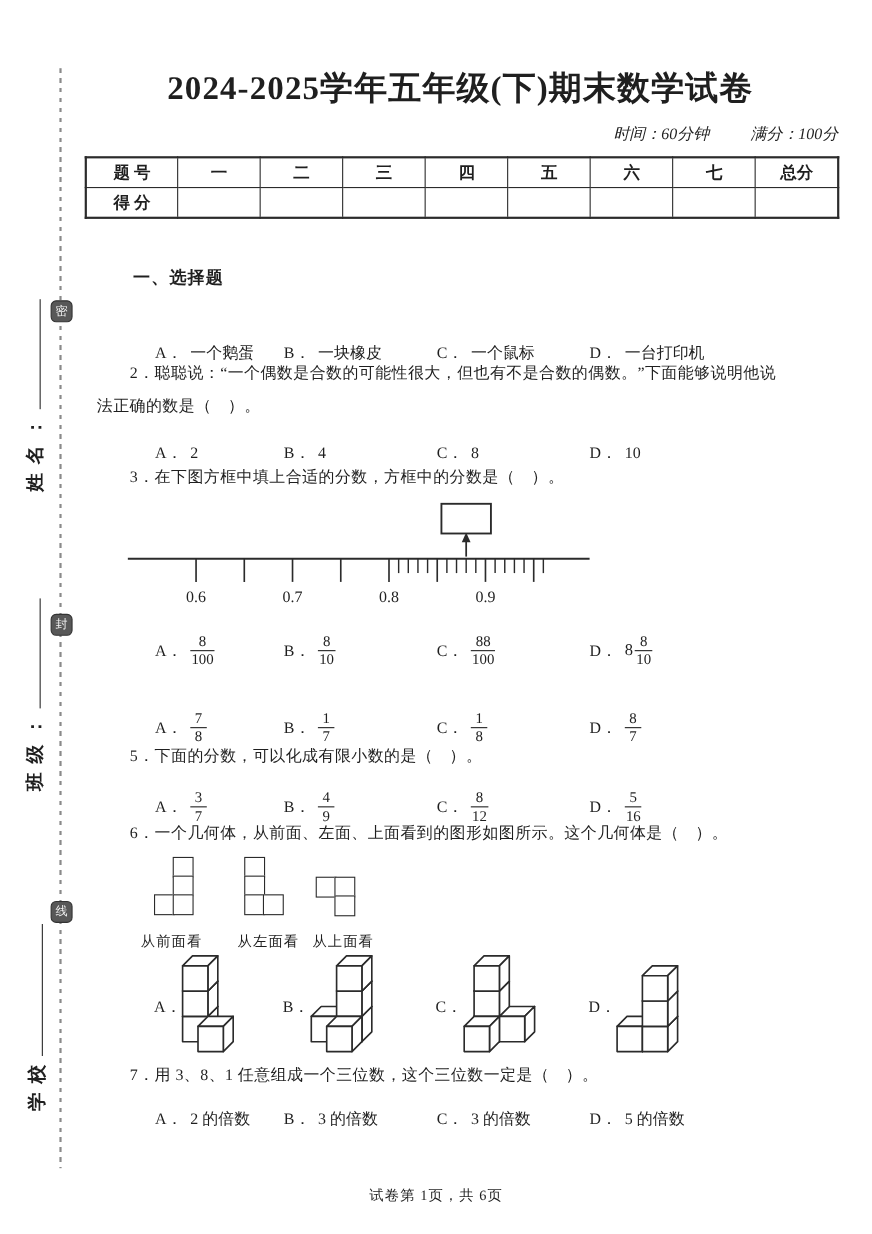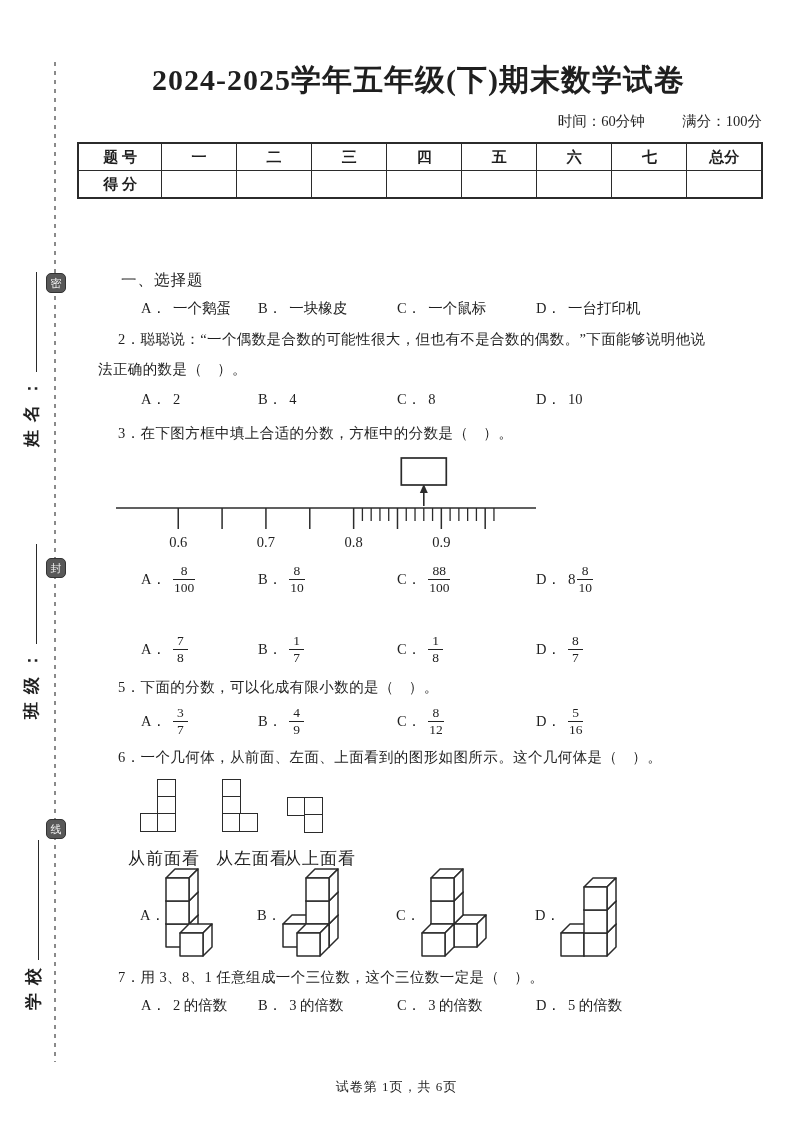--- a/index.html
+++ b/index.html
@@ -13,46 +13,46 @@
         border:1px solid #333;border-radius:5px;font-size:11px;line-height:18px;text-align:center;}
   .seal.s1{top:273px}.seal.s2{top:558px}.seal.s3{top:819px}
   .vfield{position:absolute;left:20px;transform:rotate(-90deg);transform-origin:0 0;
           white-space:nowrap;font-size:17px;font-weight:bold;letter-spacing:8px;}
   .vf1{top:447px}.vf2{top:719px}.vf3{top:1010px;left:22px}
   .uline{display:inline-block;height:3px;border-bottom:1.7px solid #2a2a2a;vertical-align:baseline;}
   .vf1 .uline{width:100px}.vf2 .uline{width:100px}.vf3 .uline{width:120px}
 
   .title{position:absolute;left:75px;top:60px;width:687px;text-align:center;
          font-size:30px;font-weight:bold;letter-spacing:1px;}
-  .meta{position:absolute;right:31px;top:112px;font-size:14.5px;}
+  .meta{position:absolute;right:31px;top:112px;font-size:14.5px;font-style:italic;}
   .meta span{margin-left:34px;}
 
   table.score{position:absolute;left:77px;top:142px;width:686px;border-collapse:collapse;
               table-layout:fixed;font-size:15px;font-weight:600;border:2.2px solid #2b2b2b;}
   table.score td{border:1.4px solid #2b2b2b;height:26px;text-align:center;padding:0;}
   table.score td.first{width:82px;}
 
-  .heading{position:absolute;left:121px;top:242px;font-size:15.5px;font-weight:normal;letter-spacing:1px;margin-top:28px;}
+  .heading{position:absolute;left:121px;top:242px;font-size:15.5px;font-weight:bold;letter-spacing:1px;}
   .qt{position:absolute;font-size:14.5px;letter-spacing:0.4px;white-space:nowrap;}
   .row{position:absolute;left:0;width:793px;height:24px;}
-  .opt{position:absolute;white-space:nowrap;font-size:14.5px;}
+  .opt{position:absolute;white-space:nowrap;font-size:14.5px;margin-top:12px;}
   .c1{left:141px}.c2{left:258px}.c3{left:397px}.c4{left:536px}
   .opt-label{margin-right:7px;}
   .frow{height:46px;}
   .frow .opt{display:flex;align-items:center;height:46px;}
   .frac{display:inline-block;text-align:center;font-size:13.5px;line-height:1.15;}
   .fnum{display:block;border-bottom:1.4px solid #222;padding:0 4px;}
   .fden{display:block;padding:0 1px;}
   .whole{font-size:15px;margin-right:2px;}
 
   .nlwrap{position:absolute;left:116px;top:450px;}
   .gridview{position:absolute;}
   .gcell{position:absolute;width:18.5px;height:18.5px;border:1.6px solid #2b2b2b;
          box-sizing:border-box;background:#fff;}
-  .viewlabel{position:absolute;font-size:17px;letter-spacing:1px;top:847px;}
+  .viewlabel{position:absolute;font-size:13px;letter-spacing:1px;top:847px;}
   .vl1{left:128px}.vl2{left:216px}.vl3{left:284px}
   .gv1{left:140px;top:779px}.gv2{left:222px;top:779px}.gv3{left:287px;top:797px}
 
   .cubeopt{position:absolute;top:872px;width:120px;height:86px;}
   .cb1{left:138px}.cb2{left:255px}.cb3{left:394px}.cb4{left:533px}
   .cubeopt .opt-label{position:absolute;left:2px;top:34px;font-size:14.5px;}
   .cubebox{position:absolute;left:26px;bottom:0;}
   svg{display:block;}
 
   .footer{position:absolute;left:0;top:1078px;width:100%;text-align:center;
@@ -108,21 +108,21 @@
   <div class="heading">一、选择题</div>
 
   <div class="row" style="top:299px">
     <span class="opt c1"><span class="opt-label">A．</span><span>一个鹅蛋</span></span>
     <span class="opt c2"><span class="opt-label">B．</span><span>一块橡皮</span></span>
     <span class="opt c3"><span class="opt-label">C．</span><span>一个鼠标</span></span>
     <span class="opt c4"><span class="opt-label">D．</span><span>一台打印机</span></span>
   </div>
 
   <div class="qt" style="left:118px;top:330px">2．聪聪说：“一个偶数是合数的可能性很大，但也有不是合数的偶数。”下面能够说明他说</div>
-  <div class="qt" style="left:98px;top:360px">法正确的数是（　）。</div>
+  <div class="qt" style="left:88px;top:360px">法正确的数是（　）。</div>
   <div class="row" style="top:390px">
     <span class="opt c1"><span class="opt-label">A．</span><span>2</span></span>
     <span class="opt c2"><span class="opt-label">B．</span><span>4</span></span>
     <span class="opt c3"><span class="opt-label">C．</span><span>8</span></span>
     <span class="opt c4"><span class="opt-label">D．</span><span>10</span></span>
   </div>
 
   <div class="qt" style="left:118px;top:424px">3．在下图方框中填上合适的分数，方框中的分数是（　）。</div>
   <div class="nlwrap">
     <svg width="424" height="100">

